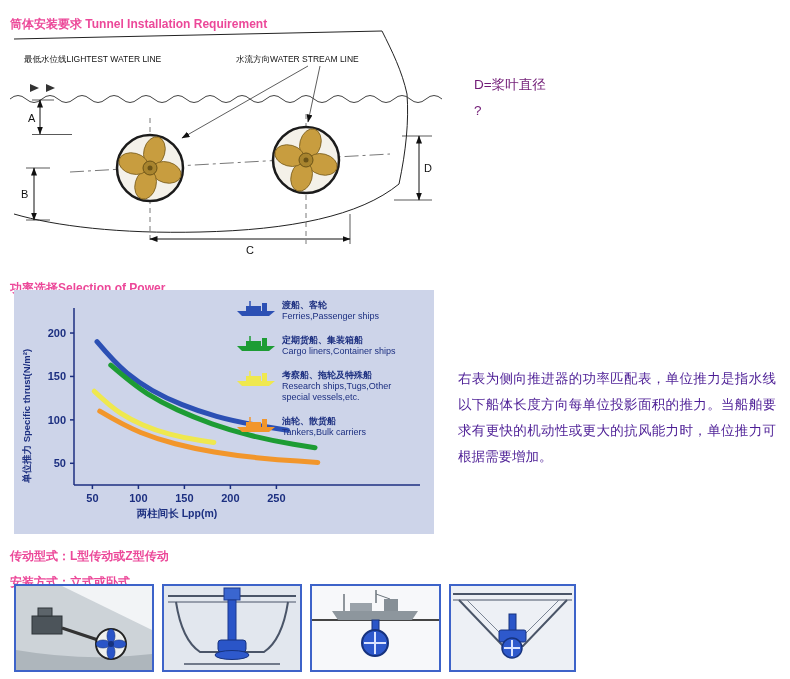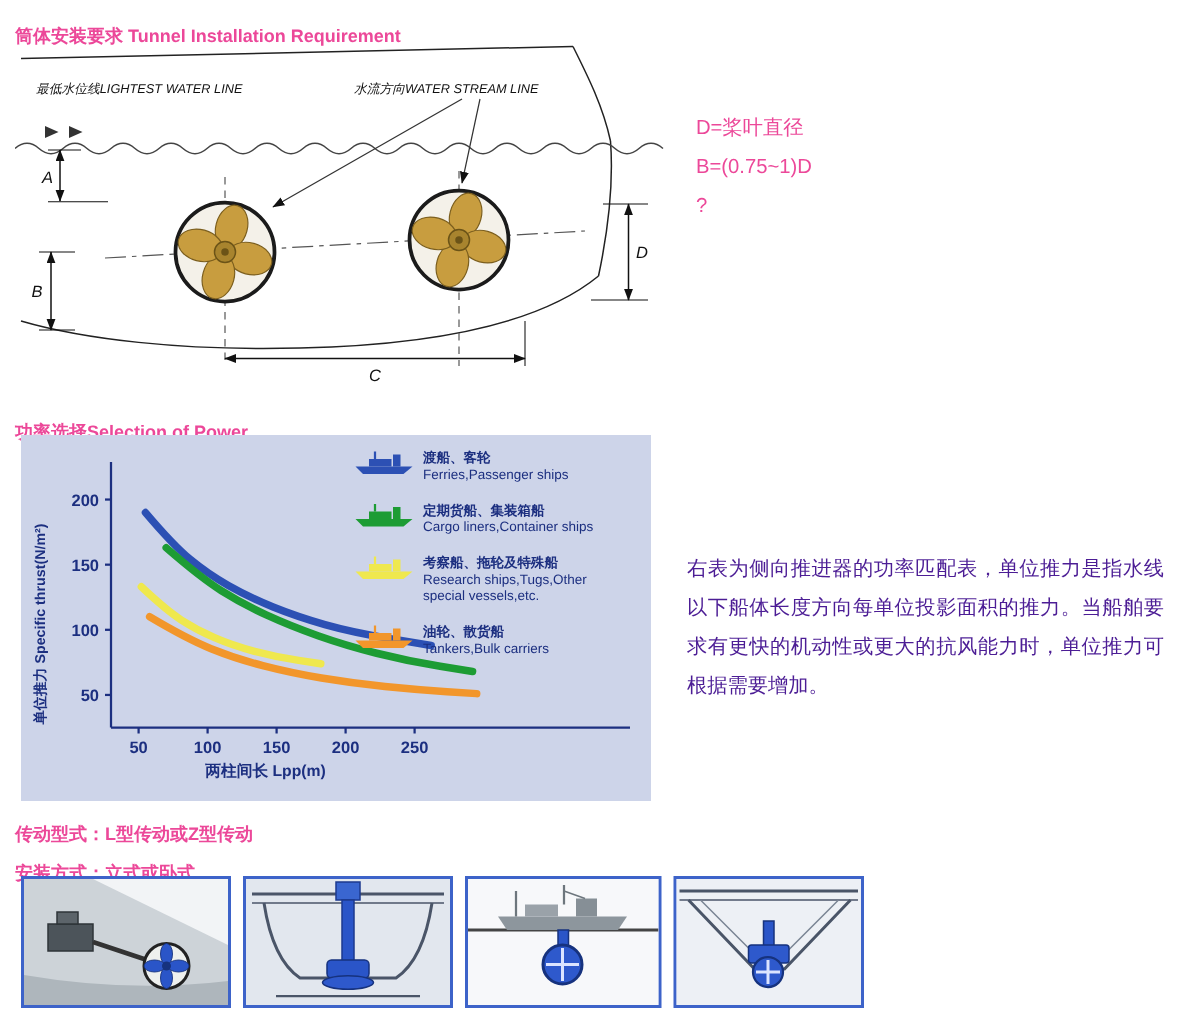--- a/index.html
+++ b/index.html
@@ -1,20 +1,20 @@
 <!DOCTYPE html>
 <html><head>
 <meta charset="utf-8">
 <style>
   html,body{margin:0;padding:0;}
   body{width:790px;height:679px;background:#ffffff;font-family:"Liberation Sans","DejaVu Sans",sans-serif;}
   .page{position:relative;width:790px;height:679px;overflow:hidden;background:#ffffff;}
   .sec-title{position:absolute;font-size:12px;font-weight:bold;color:#ec4899;white-space:nowrap;text-align:center;}
-  .drawing-wrap{position:absolute;left:10px;top:26px;width:440px;height:237px;font-style:italic;}
-  .notes{position:absolute;left:464px;top:72px;width:312px;font-size:13.5px;line-height:26px;color:#ec4899;}
+  .drawing-wrap{position:absolute;left:10px;top:26px;width:440px;height:237px;}
+  .notes{position:absolute;left:474px;top:72px;width:312px;font-size:13.5px;line-height:26px;color:#701a75;}
   .note-line{min-height:26px;}
   .chart-wrap{position:absolute;left:14px;top:290px;width:420px;height:244px;}
   .desc{position:absolute;left:458px;top:352px;width:318px;font-size:13.5px;line-height:26px;color:#4c1d95;text-align:justify;}
   .gallery{position:absolute;left:14px;top:584px;display:flex;gap:8px;}
   .g-box{border:2px solid #3d63c9;background:#fff;font-size:0;line-height:0;}
   svg text{font-family:"Liberation Sans","DejaVu Sans",sans-serif;}
   .dim{stroke:#111;stroke-width:1;}
   .ext{stroke:#111;stroke-width:0.7;}
   .hull{stroke:#222;stroke-width:1;fill:none;}
 </style>
@@ -84,21 +84,20 @@
 
       <line class="ext" x1="392" y1="110" x2="422" y2="110"></line>
       <line class="ext" x1="384" y1="174" x2="422" y2="174"></line>
       <line class="dim" x1="409" y1="110" x2="409" y2="174" marker-start="url(#arr)" marker-end="url(#arr)"></line>
       <text x="414" y="146" font-size="11" fill="#111">D</text>
     </svg>
   </div>
 
   <div class="notes">
     <div class="note-line">D=桨叶直径</div>
-    <div class="note-line">B=(0.75~1)D</div>
     <div class="note-line">?</div>
   </div>
 
   <h2 class="sec-title" style="left:10px;top:270px;">功率选择Selection of Power</h2>
 
   <div class="chart-wrap">
     <svg id="chart-svg" viewBox="0 0 420 244" width="420" height="244">
         <rect x="0" y="0" width="420" height="244" fill="#cdd4e9"></rect>
         <line x1="60" y1="18" x2="60" y2="195" stroke="#1c2f80" stroke-width="1.5"></line>
         <line x1="60" y1="195" x2="406" y2="195" stroke="#1c2f80" stroke-width="1.5"></line>

